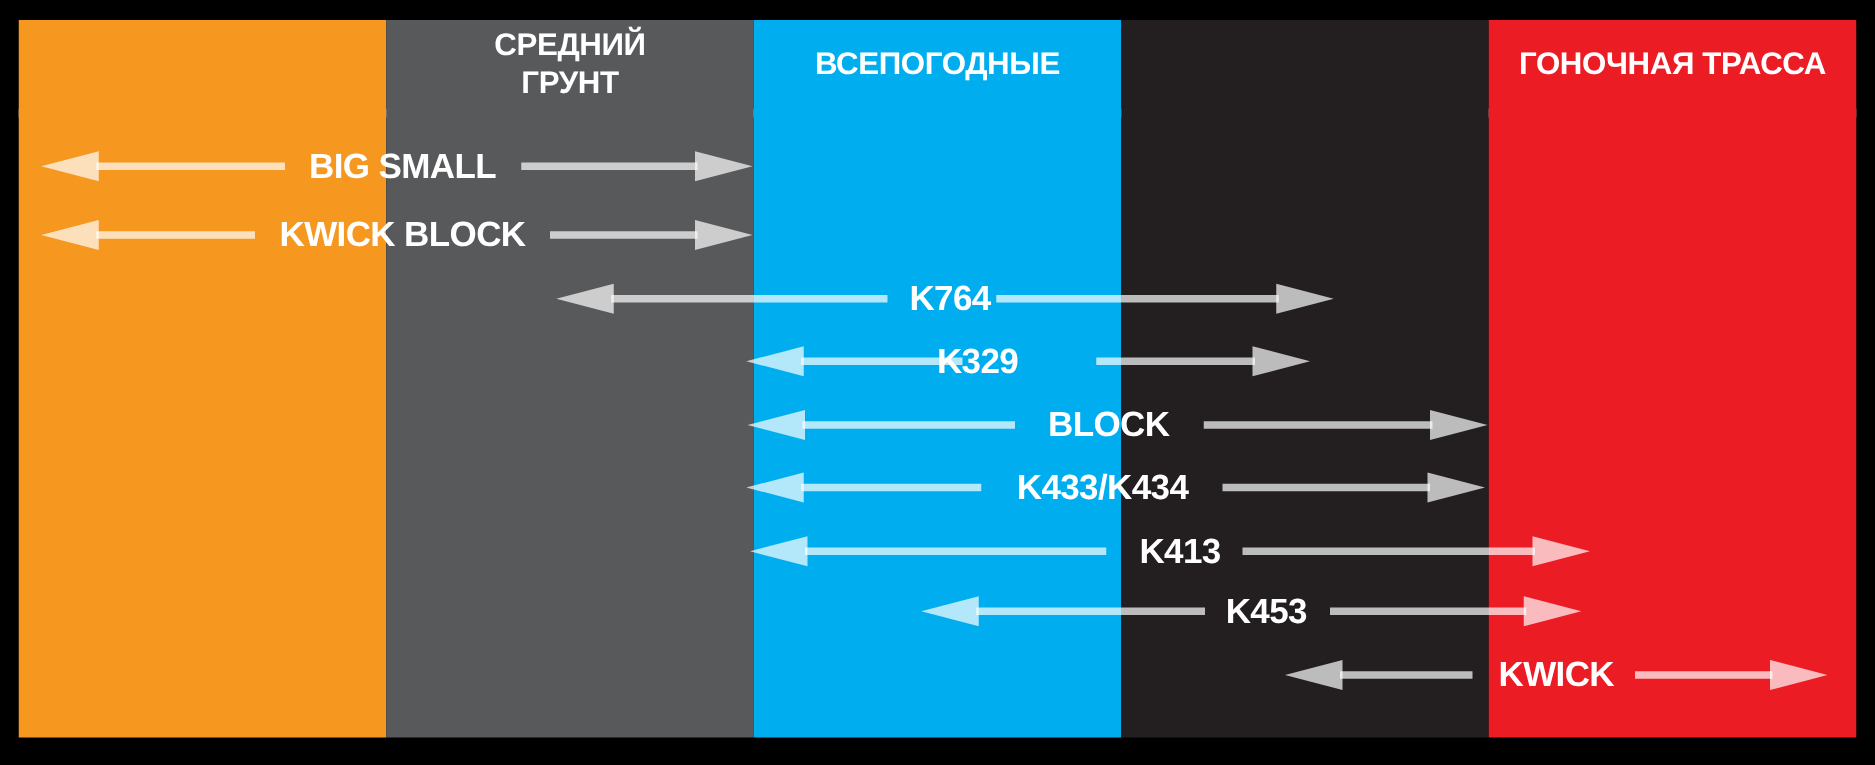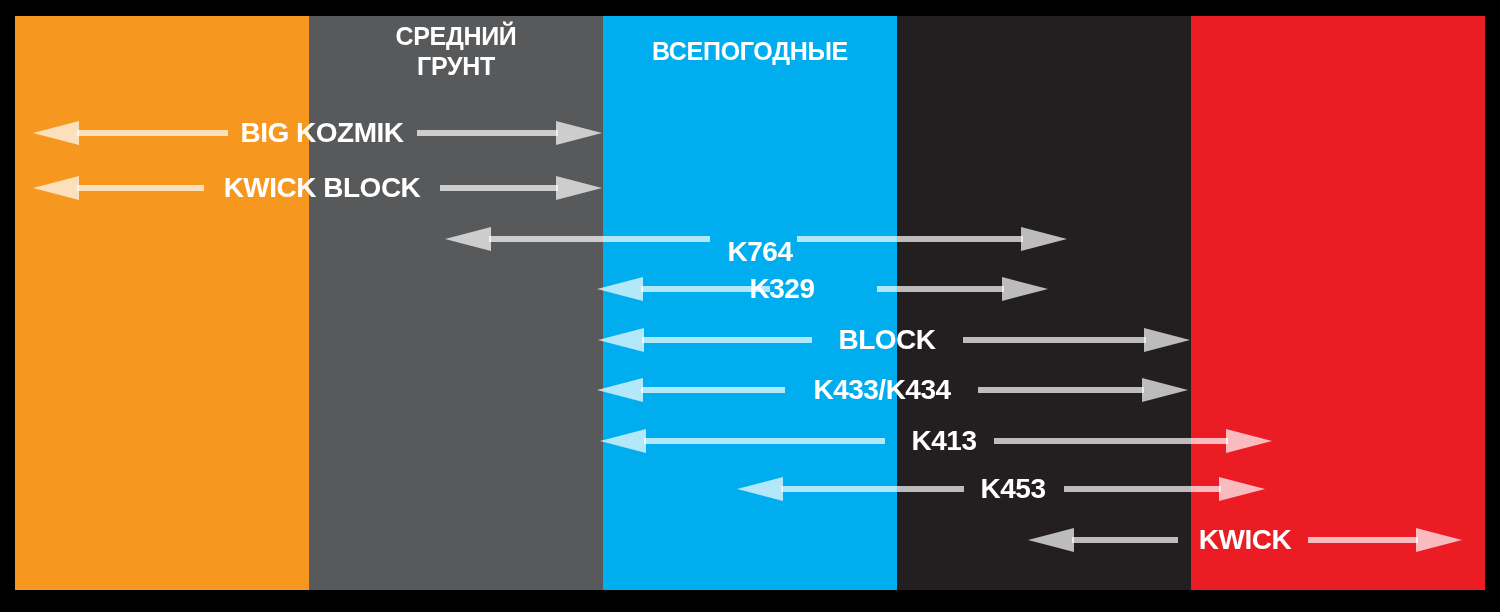--- a/index.html
+++ b/index.html
@@ -31,36 +31,37 @@
 <div class="stage" id="stage">
   <div class="separator" id="separator" style="background: rgba(255, 255, 255, 0.78);"></div>
 <div class="band" style="left: 15px; background: rgb(246, 152, 31);"></div>
     <div class="band" style="left: 309px; background: rgb(88, 89, 91);"></div>
     <div class="header-label" style="left: 309px;">СРЕДНИЙ
 ГРУНТ</div>
     <div class="band" style="left: 603px; background: rgb(0, 174, 239);"></div>
     <div class="header-label" style="left: 603px;">ВСЕПОГОДНЫЕ</div>
     <div class="band" style="left: 897px; background: rgb(35, 31, 32);"></div>
     <div class="band" style="left: 1191px; background: rgb(236, 28, 36);"></div>
+    <div class="header-label" style="left: 1191px;">ГОНОЧНАЯ ТРАССА</div>
     <div>
-      <div class="row-label" style="left: 322px; top: 133px;">BIG KOZMIK</div>
+      <div class="row-label" style="left: 322px; top: 133px;">BIG SMALL</div>
       <div class="arrow-head" style="border-right: 46px solid rgba(255, 255, 255, 0.7); left: 33px; top: 121px;"></div>
       <div class="arrow-line" style="left: 77px; width: 151px; top: 130px; background: rgba(255, 255, 255, 0.7);"></div>
       <div class="arrow-line" style="left: 417px; width: 141px; top: 130px; background: rgba(255, 255, 255, 0.7);"></div>
       <div class="arrow-head" style="border-left: 46px solid rgba(255, 255, 255, 0.7); left: 556px; top: 121px;"></div>
     </div>
     <div>
       <div class="row-label" style="left: 322px; top: 188px;">KWICK BLOCK</div>
       <div class="arrow-head" style="border-right: 46px solid rgba(255, 255, 255, 0.7); left: 33px; top: 176px;"></div>
       <div class="arrow-line" style="left: 77px; width: 127px; top: 185px; background: rgba(255, 255, 255, 0.7);"></div>
       <div class="arrow-line" style="left: 440px; width: 118px; top: 185px; background: rgba(255, 255, 255, 0.7);"></div>
       <div class="arrow-head" style="border-left: 46px solid rgba(255, 255, 255, 0.7); left: 556px; top: 176px;"></div>
     </div>
     <div>
-      <div class="row-label" style="left: 760px; top: 239px; margin-top: 13px;">K764</div>
+      <div class="row-label" style="left: 760px; top: 239px;">K764</div>
       <div class="arrow-head" style="border-right: 46px solid rgba(255, 255, 255, 0.7); left: 445px; top: 227px;"></div>
       <div class="arrow-line" style="left: 489px; width: 221px; top: 236px; background: rgba(255, 255, 255, 0.7);"></div>
       <div class="arrow-line" style="left: 797px; width: 226px; top: 236px; background: rgba(255, 255, 255, 0.7);"></div>
       <div class="arrow-head" style="border-left: 46px solid rgba(255, 255, 255, 0.7); left: 1021px; top: 227px;"></div>
     </div>
     <div>
       <div class="row-label" style="left: 782px; top: 289px; text-align: center;">K329</div>
       <div class="arrow-head" style="border-right: 46px solid rgba(255, 255, 255, 0.7); left: 597px; top: 277px;"></div>
       <div class="arrow-line" style="left: 641px; width: 129px; top: 286px; background: rgba(255, 255, 255, 0.7);"></div>
       <div class="arrow-line" style="left: 877px; width: 127px; top: 286px; background: rgba(255, 255, 255, 0.7);"></div>

